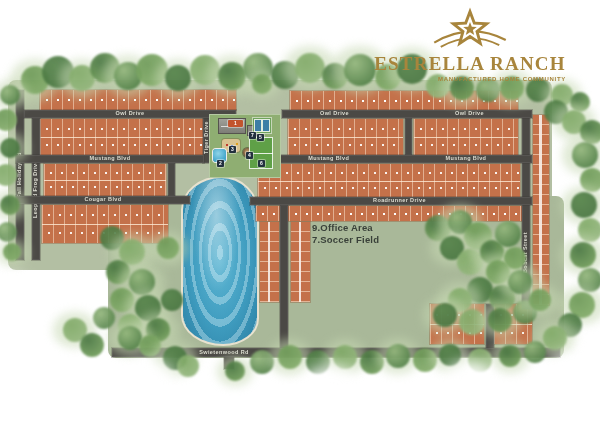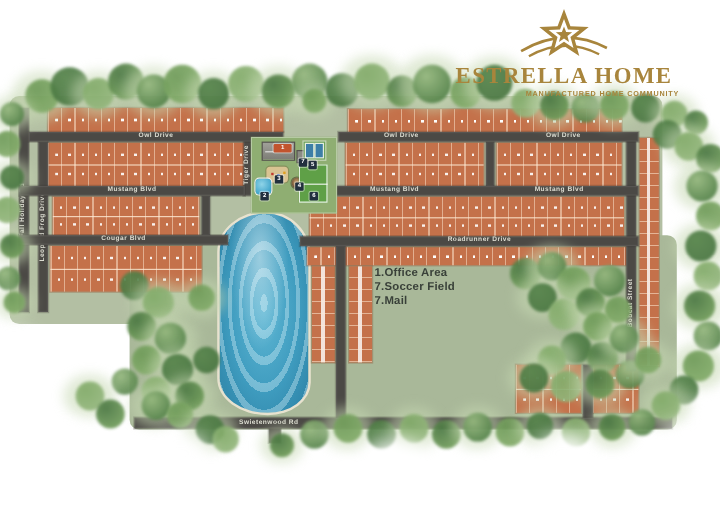--- a/index.html
+++ b/index.html
@@ -323,30 +323,29 @@
       <div class="white" style="left: 29px; top: 353.8px; width: 52px; height: 36.4px;"></div>
       <div class="white" style="left: 126px; top: 361.2px; width: 48px; height: 33.6px;"></div>
       <div class="white" style="left: 302px; top: 366.4px; width: 56px; height: 39.2px;"></div>
       <div class="white" style="left: 446px; top: 361.2px; width: 48px; height: 33.6px;"></div>
       <div class="white" style="left: 550px; top: 352.6px; width: 44px; height: 30.8px;"></div>
       <div class="white" style="left: -6px; top: 275.4px; width: 36px; height: 25.2px;"></div>
       <div class="white" style="left: 576px; top: 331px; width: 40px; height: 28px;"></div>
     </div>
 
   <div class="legend">
-    <div>1.Office Area</div>
+    <div>9.Office Area</div>
     <div>7.Soccer Field</div>
-    <div>7.Mail</div>
   </div>
 
   <div class="logo">
     <svg width="78" height="50" viewBox="-1.8 -1.25 3.6 2.3">
       <path d="M -1.65 0.62 Q 0 -0.35 1.65 0.5" fill="none" stroke="#a8853c" stroke-width="0.1"></path>
       <path d="M -1.35 0.82 Q 0 0.05 1.35 0.74" fill="none" stroke="#a8853c" stroke-width="0.09"></path>
       <polygon fill="#a8853c" points="0,-1 0.247,-0.34 0.951,-0.309 0.4,0.13 0.588,0.809 0,0.42 -0.588,0.809 -0.4,0.13 -0.951,-0.309 -0.247,-0.34"></polygon>
       <polygon fill="#ffffff" points="0,-0.62 0.153,-0.211 0.59,-0.192 0.248,0.081 0.364,0.502 0,0.26 -0.364,0.502 -0.248,0.081 -0.59,-0.192 -0.153,-0.211"></polygon>
       <polygon fill="#a8853c" points="0,-0.33 0.082,-0.112 0.314,-0.102 0.132,0.043 0.194,0.267 0,0.139 -0.194,0.267 -0.132,0.043 -0.314,-0.102 -0.082,-0.112"></polygon>
     </svg>
-    <div class="brand-title">ESTRELLA HOME</div>
+    <div class="brand-title">ESTRELLA RANCH</div>
     <div class="brand-sub">MANUFACTURED HOME COMMUNITY</div>
   </div>
 
 </div>
 
 </body></html>

